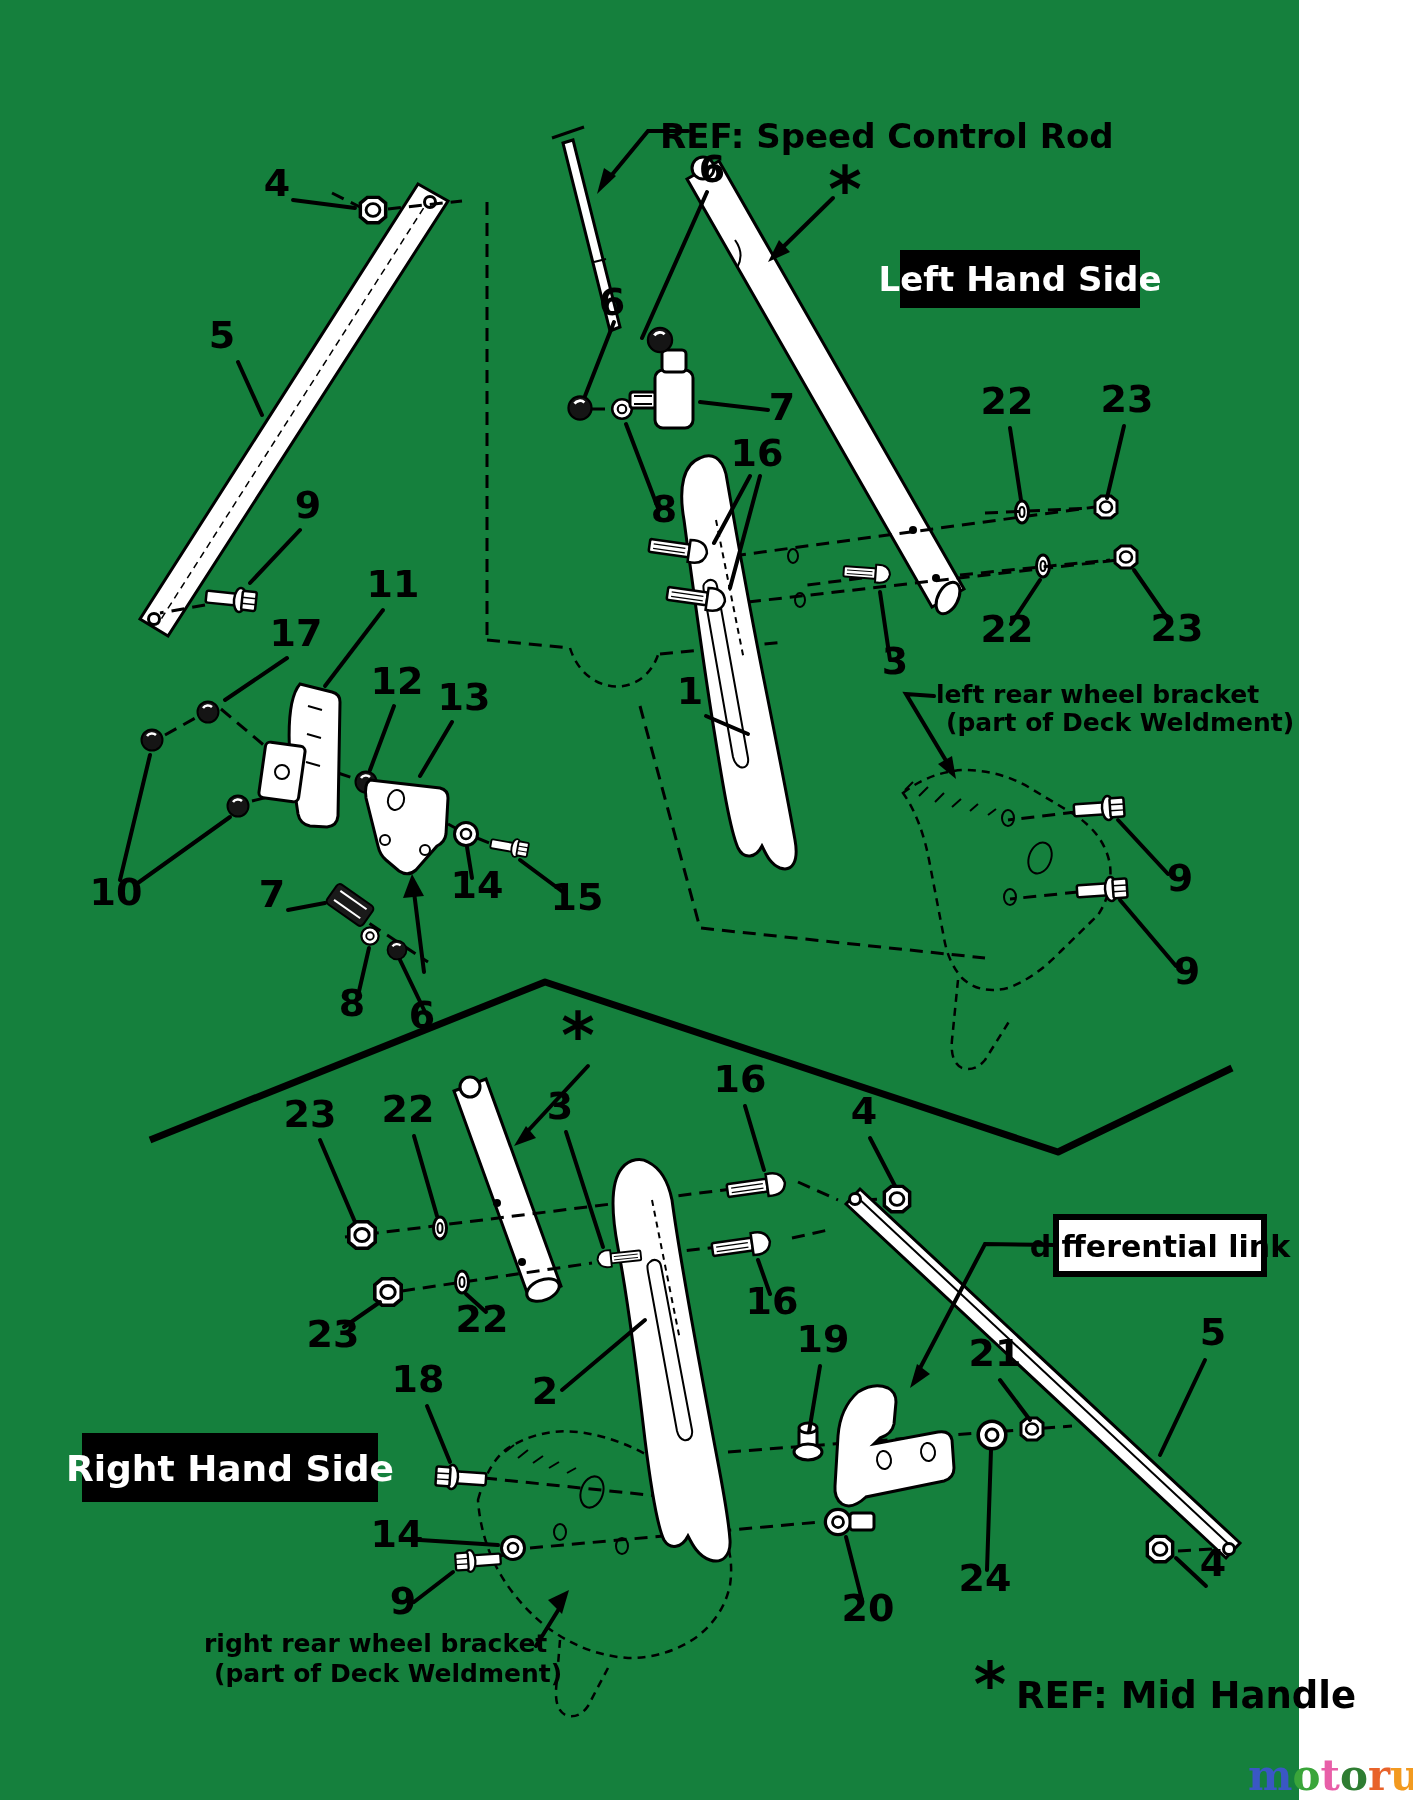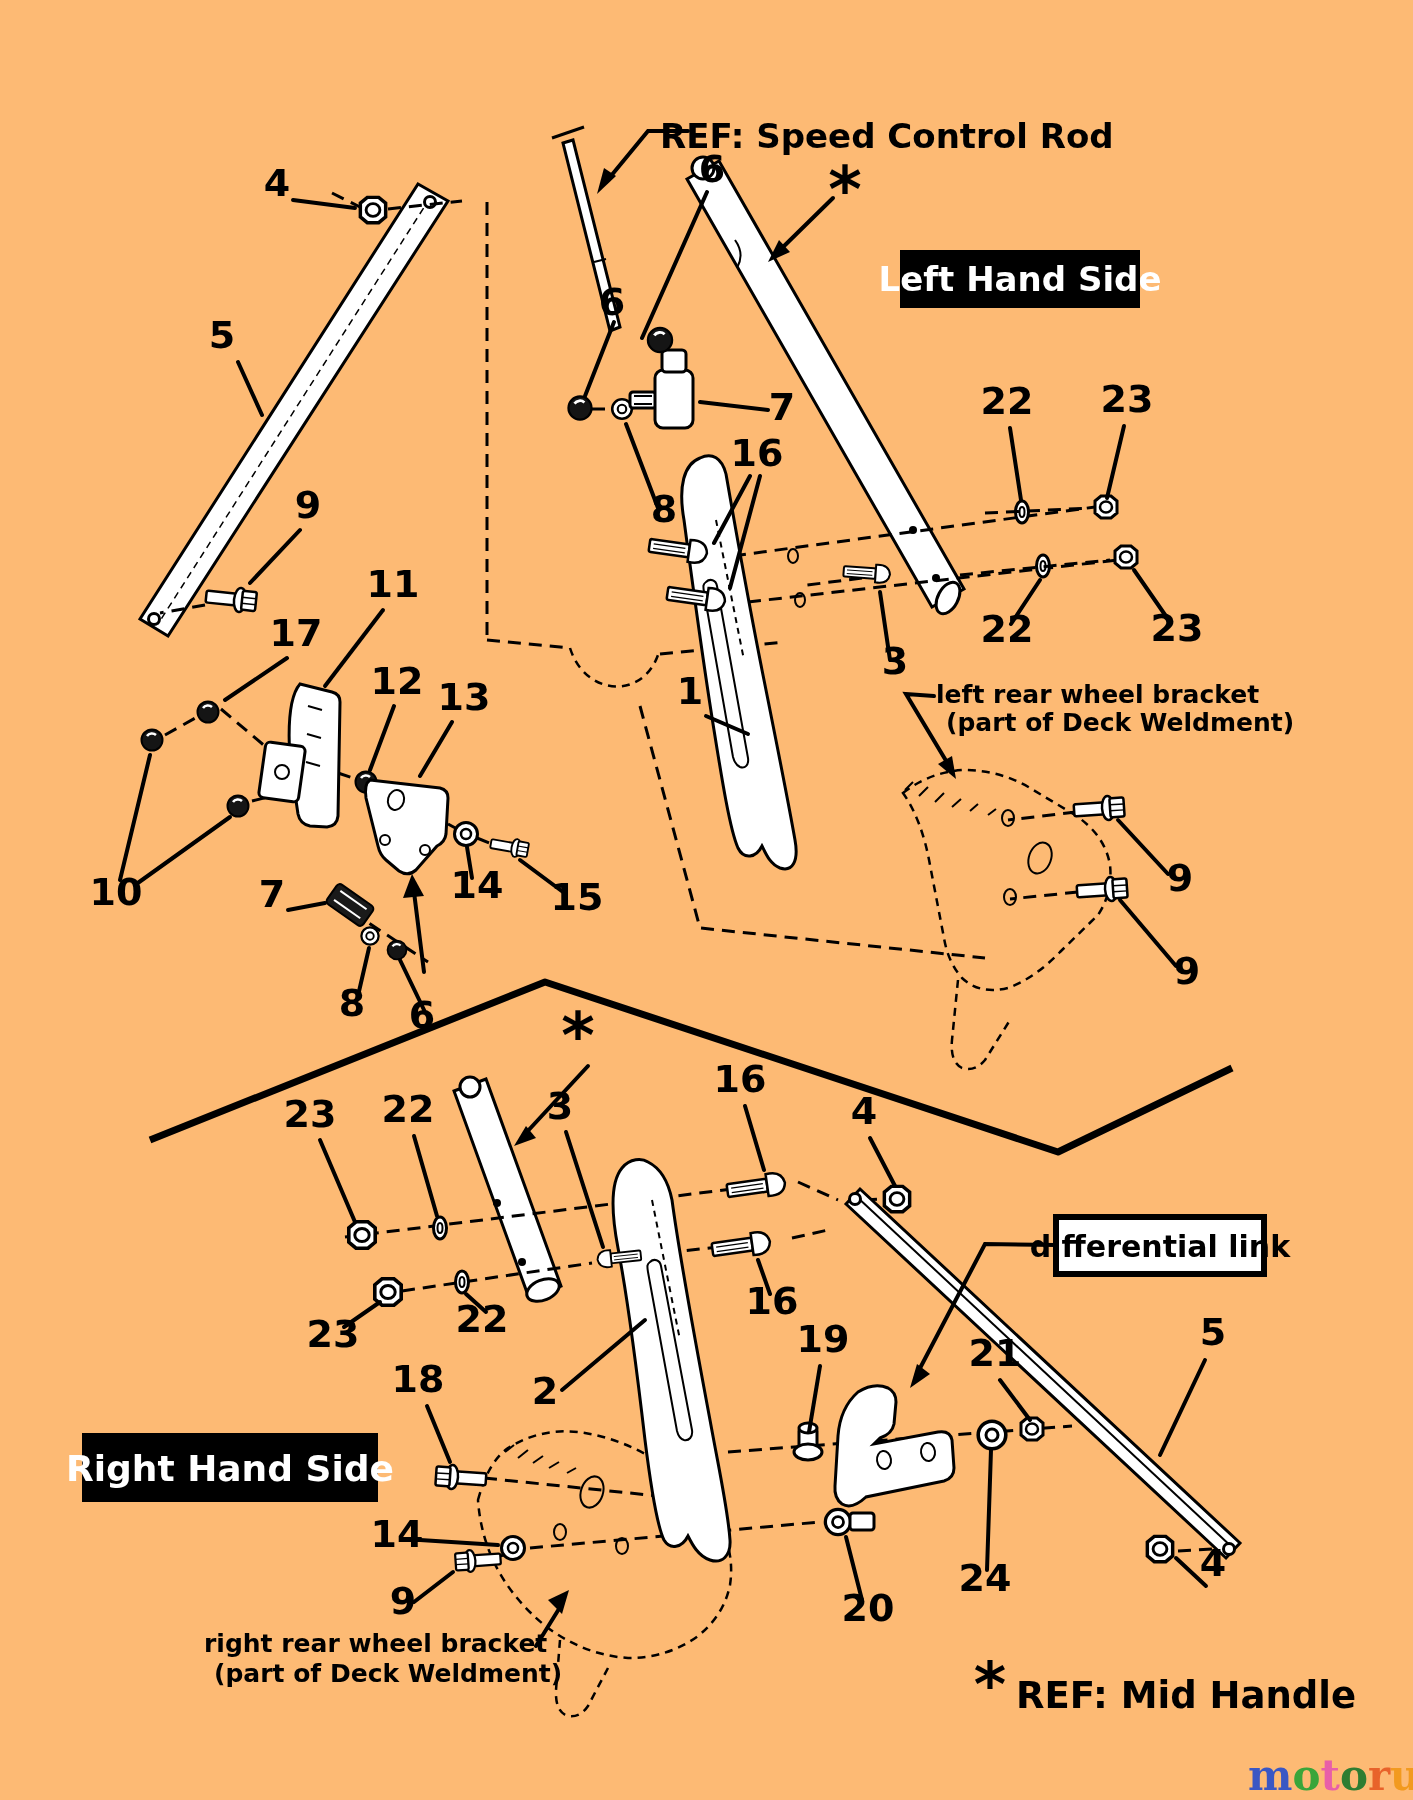--- a/index.html
+++ b/index.html
@@ -1,16 +1,16 @@
 <!DOCTYPE html>
 <html><head>
 <meta charset="utf-8">
 <style>
   html,body{margin:0;padding:0;background:#fff;}
-  .stage{width:1413px;height:1800px;position:relative;background:#fdba74;}
+  .stage{width:1299px;height:1800px;position:relative;background:#15803d;}
   svg{display:block;}
   svg text{font-family:"DejaVu Sans","Liberation Sans",sans-serif;font-weight:bold;fill:#000;}
   .num{font-size:38px;text-anchor:middle;}
   .big{font-size:64px;text-anchor:middle;}
   .ref{font-size:34px;}
   .midref{font-size:37px;}
   .note{font-size:25px;}
   .boxlabel{font-size:34px;fill:#fff;text-anchor:middle;}
   .difflabel{font-size:30px;text-anchor:middle;}
   .ink{stroke:#000;fill:none;stroke-width:3;}

